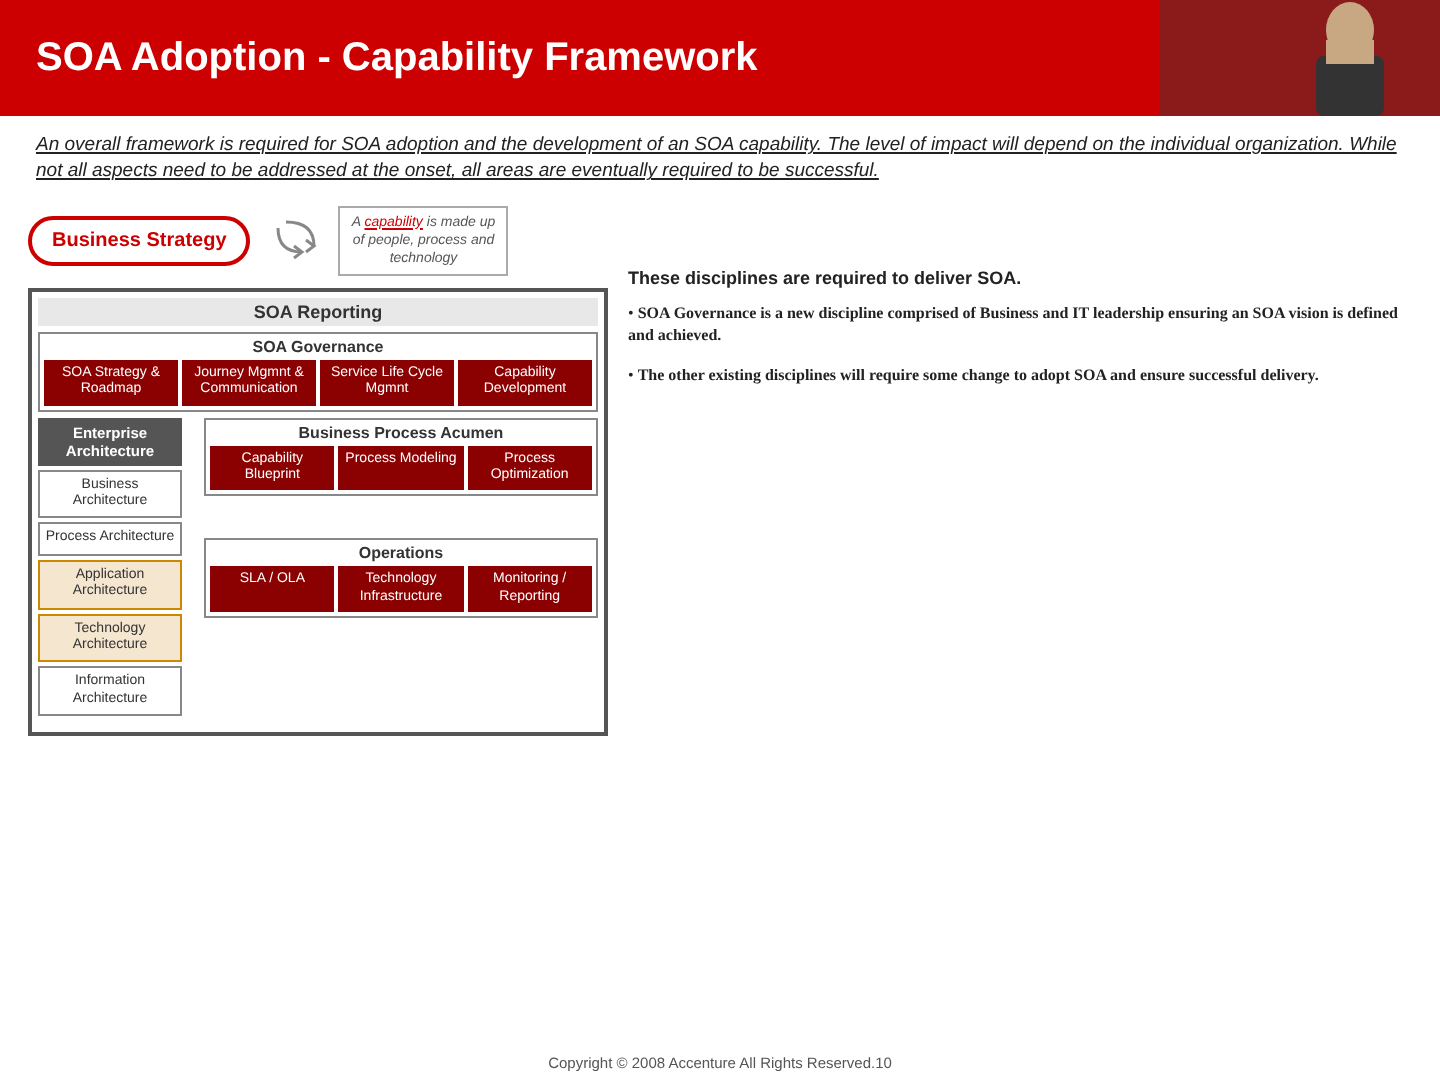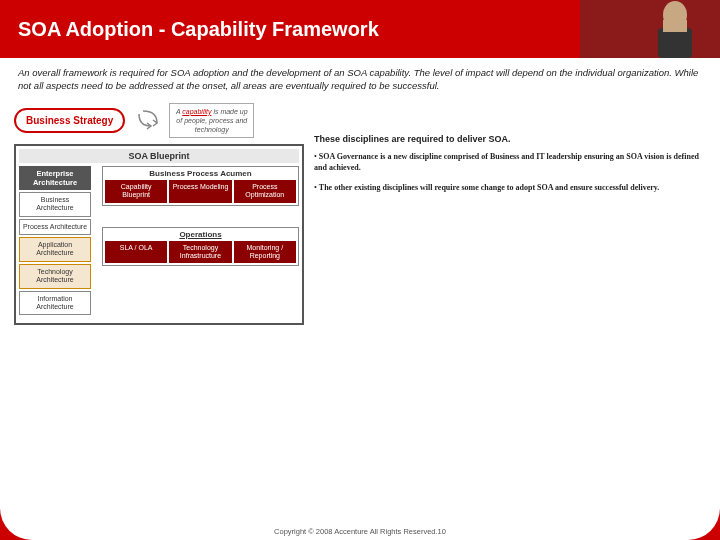--- a/index.html
+++ b/index.html
@@ -10,21 +10,20 @@
       font-family: Arial, sans-serif;
       overflow: hidden;
       position: relative;
     }
 
     .main-container {
       width: 720px;
       height: 540px;
       background: white;
       position: relative;
-      border-radius: 32px;
     }
 
     
     .header-bar {
       background: #cc0000;
       height: 58px;
       display: flex;
       align-items: center;
       padding-left: 18px;
       position: relative;
@@ -46,20 +45,21 @@
       overflow: hidden;
     }
 
     
     .intro-text {
       padding: 8px 7px 6px 18px;
       font-size: 9.5px;
       color: #222;
       line-height: 1.4;
       font-style: italic;
+      text-decoration: underline;
     }
 
     
     .content-area {
       display: flex;
       padding: 4px 14px 2px 14px;
       gap: 10px;
     }
 
     
@@ -264,21 +264,20 @@
       border: 1px solid #888;
       padding: 2px;
     }
 
     .ops-title {
       font-size: 8px;
       font-weight: bold;
       color: #333;
       text-align: center;
       margin-bottom: 2px;
-      text-decoration: underline;
     }
 
     .ops-items {
       display: flex;
       gap: 2px;
     }
 
     .ops-item {
       flex: 1;
       background: #8b0000;
@@ -366,22 +365,31 @@
             <path d="M10,5 Q24,5 24,17" stroke="#888" stroke-width="1.5" fill="none"></path>
             <path d="M20,14 L24,17 L20,20" stroke="#888" stroke-width="1.5" fill="none"></path>
           </svg>
         </div>
         <div style="width:85px;text-align:center;border:1px solid #aaa;padding:3px 5px;font-size:7px;color:#555;line-height:1.3;">
           <span style="color:#555;font-style:italic;">A <u style="color:#cc0000;">capability</u> is made up of people, process and technology</span>
         </div>
       </div>
 
       <div class="soa-capability-container">
-        <div class="soa-capability-title">SOA Blueprint</div>
-
+        <div class="soa-capability-title">SOA Reporting</div>
+
+        <div class="governance-section">
+          <div class="governance-title">SOA Governance</div>
+          <div class="governance-items">
+            <div class="gov-item">SOA Strategy &amp; Roadmap</div>
+            <div class="gov-item">Journey Mgmnt &amp; Communication</div>
+            <div class="gov-item">Service Life Cycle Mgmnt</div>
+            <div class="gov-item">Capability Development</div>
+          </div>
+        </div>
 
         <div class="middle-section">
 
           <div class="ea-column">
             <div class="ea-title-box">
               <span>Enterprise Architecture</span>
             </div>
             <div class="ea-item">Business Architecture</div>
             <div class="ea-item">Process Architecture</div>
             <div class="ea-item highlighted">Application Architecture</div>

